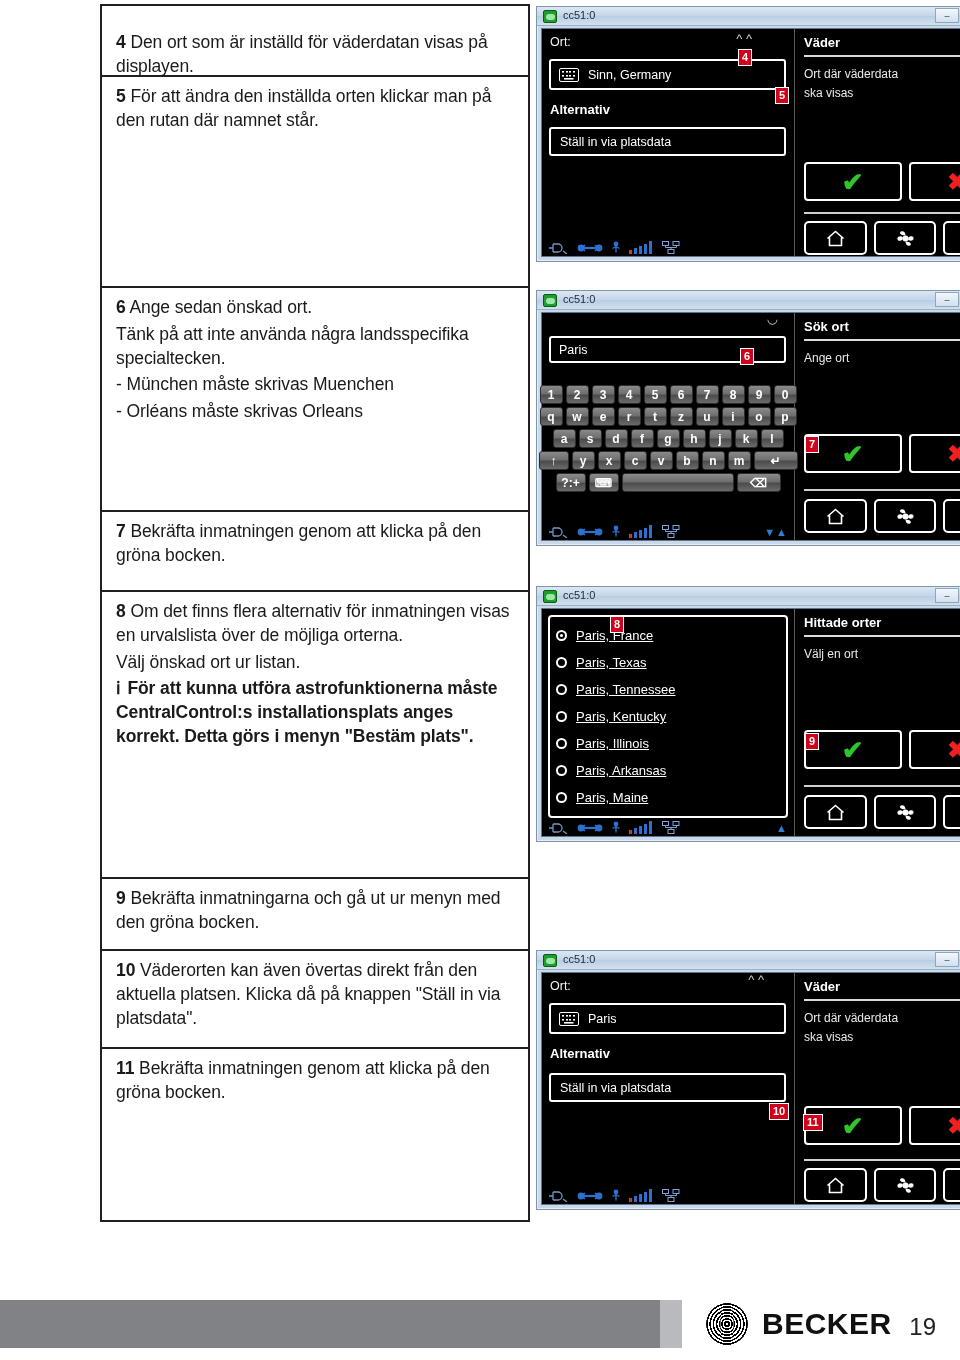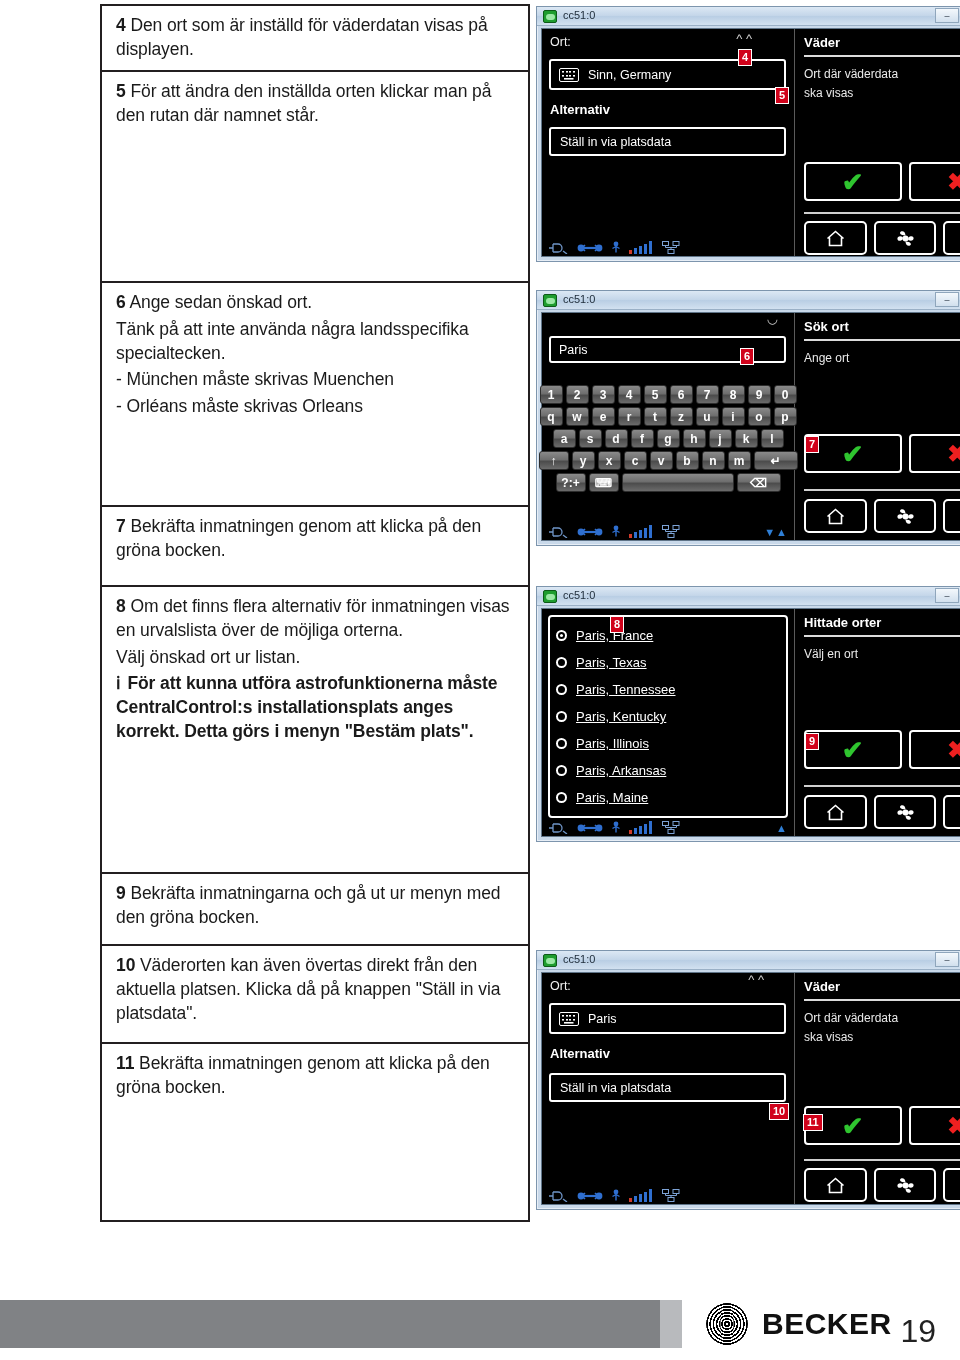--- a/index.html
+++ b/index.html
@@ -22,21 +22,21 @@
   .instr-row p{
     font-size:17.5px; line-height:1.36; color:#1a1a1a;
     margin:0 0 3px 0; letter-spacing:-0.1px;
   }
   .instr-row p:last-child{ margin-bottom:0; }
   .num{ font-weight:bold; }
   .bold-note{ font-weight:bold; }
   .info-i{ font-weight:bold; font-style:normal; padding-right:7px; }
 
   
-  .r4 { height:66px; }
+  .r4 { height:54px;margin-top:17px; }
   .r5 { height:211px; }
   .r6 { height:224px; }
   .r7 { height:80px; }
   .r8 { height:287px; }
   .r9 { height:72px; }
   .r10{ height:98px; }
   .r11{ height:178px; border-bottom:none; }
 
   
   .panel{
@@ -196,21 +196,21 @@
     background:
       repeating-radial-gradient(circle at 50% 50%, #000 0 1.6px, #fff 1.6px 3.2px);
     position:relative; overflow:hidden;
   }
   .becker-logo::before{
     content:""; position:absolute; left:50%; top:-6px; width:13px; height:54px;
     transform:translateX(-50%); border-radius:50%;
     background:repeating-radial-gradient(circle at 50% 50%, #fff 0 1.5px, #000 1.5px 3px);
   }
   .becker-word{ font-size:30px; font-weight:bold; letter-spacing:0.5px; color:#111; }
-  .pagenum{ position:absolute; right:24px; top:1313px; font-size:32px; color:#222; }
+  .pagenum{ position:absolute; right:24px; top:1313px; font-size:24px; color:#222; }
 </style>
 </head>
 <body>
 
 <div id="page">
 
   <div class="instr-table">
 
     <div class="instr-row r4">
       <p><span class="num">4</span> <span>Den ort som är inställd för väderdatan visas på displayen.</span></p>

